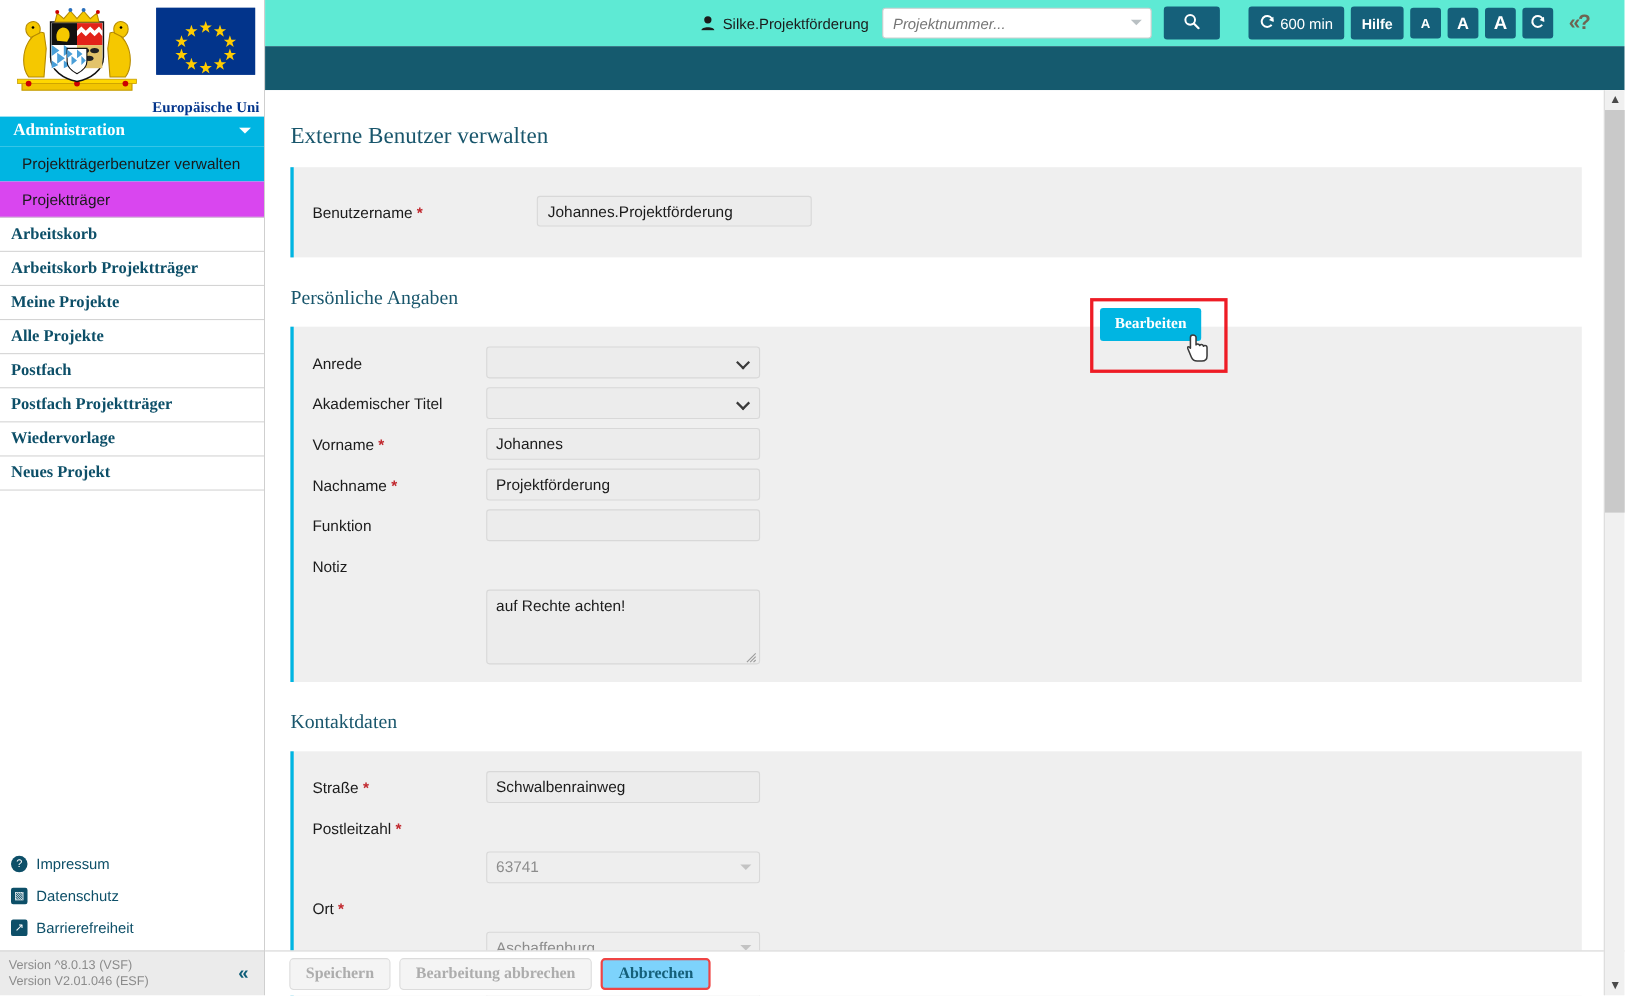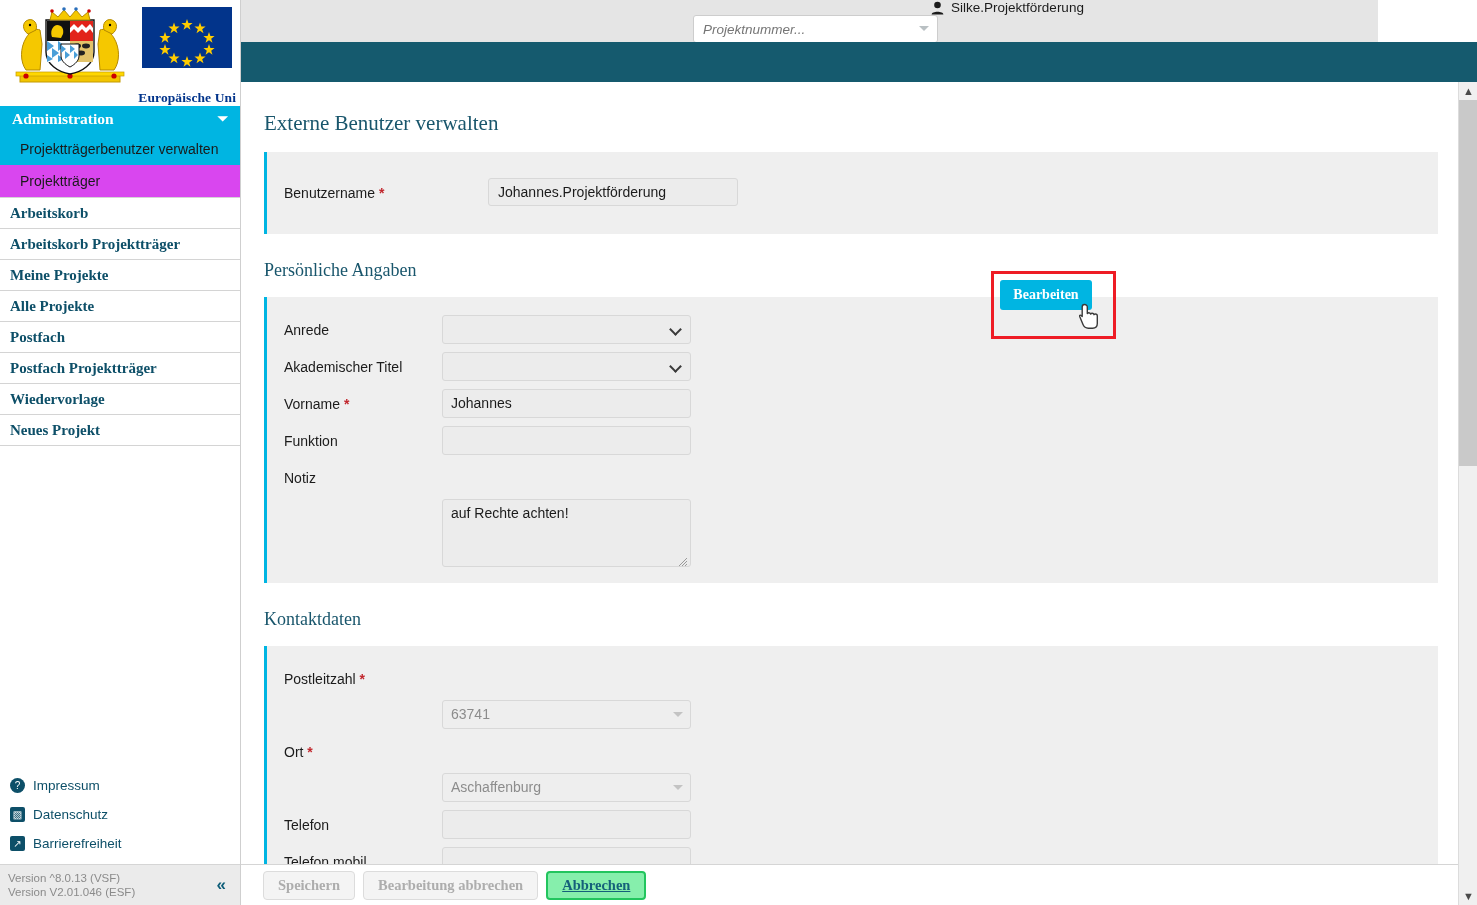--- a/index.html
+++ b/index.html
@@ -121,23 +121,23 @@
     font-size: 11.5px; color: #8b8b8b; line-height: 14px;
   }
   .collapse-btn {
     color: #0d5d78; font-size: 17px; font-weight: bold; cursor: pointer;
     letter-spacing: -2px;
   }
 
   
   .topbar {
     position: absolute; left: 241px; top: 0;
-    width: 1137px; height: 42px;
-    background: #e5e5e5;
-    display: flex; align-items: center; flex-direction: column;
+    width: 1236px; height: 42px;
+    background: #5eead4;
+    display: flex; align-items: center;
   }
   .user-chip {
     display: flex; align-items: center; gap: 7px;
     margin-left: 396px;
     font-size: 13.5px; color: #1b1b1b;
   }
   .user-ico { width: 13px; height: 14px; position: relative; }
   .proj-input {
     margin-left: 12px;
     width: 245px; height: 28px;
@@ -335,24 +335,23 @@
     font-family: "Liberation Serif", serif;
     font-weight: bold;
     font-size: 14.5px;
     padding: 0 14px;
     cursor: pointer;
     background: #f4f4f4;
     border: 1px solid #dcdcdc;
     color: #adadad;
   }
   .abtn.primary {
-    background: #86efac;
-    border: 2px solid #22c55e;
+    background: #7dd3fc;
+    border: 2px solid #ef4444;
     color: #15607a;
-    text-decoration: underline;
   }
 
   
   .scrollbar {
     position: absolute; right: 0; top: 82px;
     width: 19px; height: 823px;
     background: #f0f0f0;
     border-left: 1px solid #dcdcdc;
     z-index: 6;
   }
@@ -615,20 +614,29 @@
       <div class="frow">
         <div class="flabel">
           <span>Vorname</span>
           <span class="req">*</span>
         </div>
         <div class="fctl">
           <div class="inp wide">Johannes</div>
         </div>
       </div>
 
+      <div class="frow">
+        <div class="flabel">
+          <span>Nachname</span>
+          <span class="req">*</span>
+        </div>
+        <div class="fctl">
+          <div class="inp wide">Projektförderung</div>
+        </div>
+      </div>
 
       <div class="frow">
         <div class="flabel">
           <span>Funktion</span>
           <span class="req"></span>
         </div>
         <div class="fctl">
           <div class="inp wide"></div>
         </div>
       </div>
@@ -650,20 +658,29 @@
               </svg>
           </span>
         </div>
       </div>
     </div>
 
     <div class="section-title">Kontaktdaten</div>
     <div class="panel">
 
 
+      <div class="frow">
+        <div class="flabel">
+          <span>Straße</span>
+          <span class="req">*</span>
+        </div>
+        <div class="fctl">
+          <div class="inp wide">Schwalbenrainweg</div>
+        </div>
+      </div>
 
       <div class="frow">
         <div class="flabel">
           <span>Postleitzahl</span>
           <span class="req">*</span>
         </div>
         <div class="fctl ta-wrap">
           <div class="inp wide readonly">63741</div>
           <span class="caret-sm" style="position:absolute;right:8px;top:12px;width:0;height:0;border-left:5px solid transparent;border-right:5px solid transparent;border-top:5px solid #c3c3c3;"></span>
         </div>

